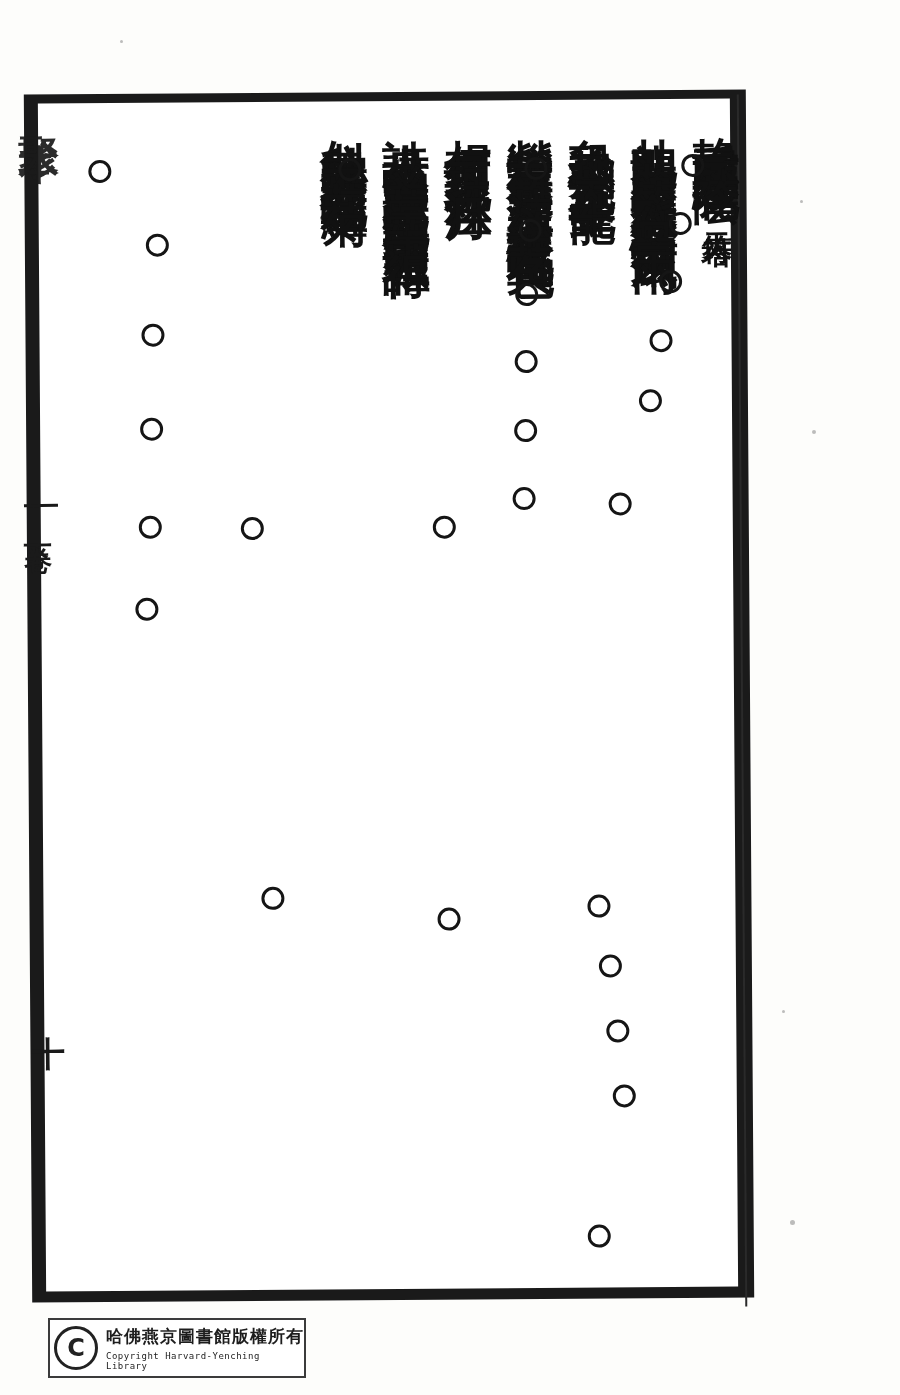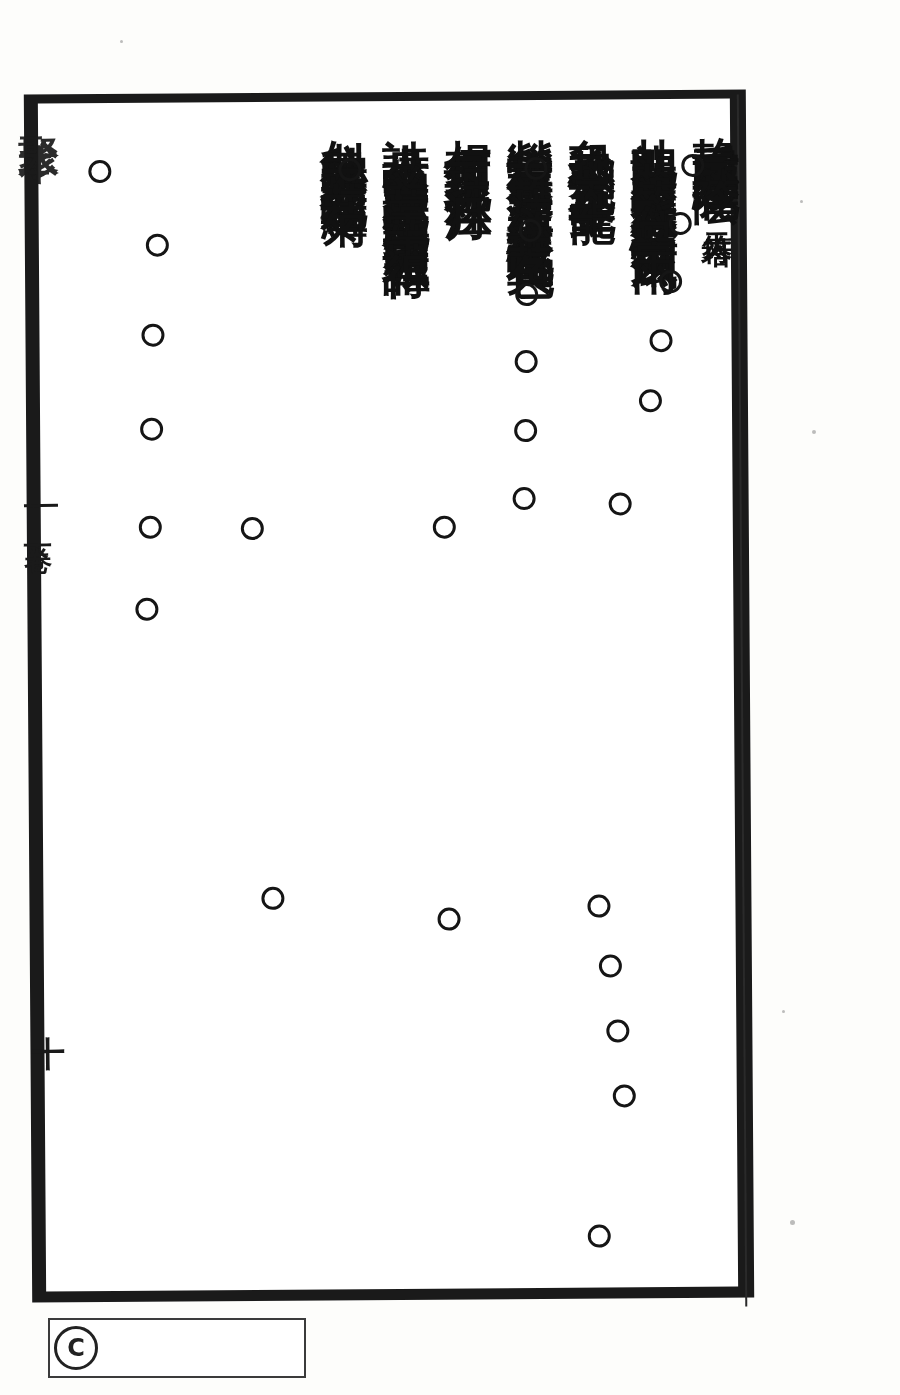--- a/index.html
+++ b/index.html
@@ -280,20 +280,24 @@
     <div class="dot" style="left:105px; top:136px;"></div>
     <div class="dot" style="left:100px; top:226px;"></div>
     <div class="dot" style="left:98px; top:320px;"></div>
     <div class="dot" style="left:96px; top:418px;"></div>
     <div class="dot" style="left:92px; top:500px;"></div>
     <div class="dot" style="left:48px; top:62px;"></div>
   </div>
 
   <div id="stamp">
     <div class="c-mark">C</div>
+    <div class="stamp-text">
+      <div class="stamp-cn">哈佛燕京圖書館版權所有</div>
+      <div class="stamp-en">Copyright Harvard-Yenching Library</div>
+    </div>
   </div>
 
   <div class="speckle" style="left:800px; top:200px; width:3px; height:3px;"></div>
   <div class="speckle" style="left:812px; top:430px; width:4px; height:4px;"></div>
   <div class="speckle" style="left:782px; top:1010px; width:3px; height:3px;"></div>
   <div class="speckle" style="left:790px; top:1220px; width:5px; height:5px;"></div>
   <div class="speckle" style="left:120px; top:40px; width:3px; height:3px;"></div>
 
 </div>
 

